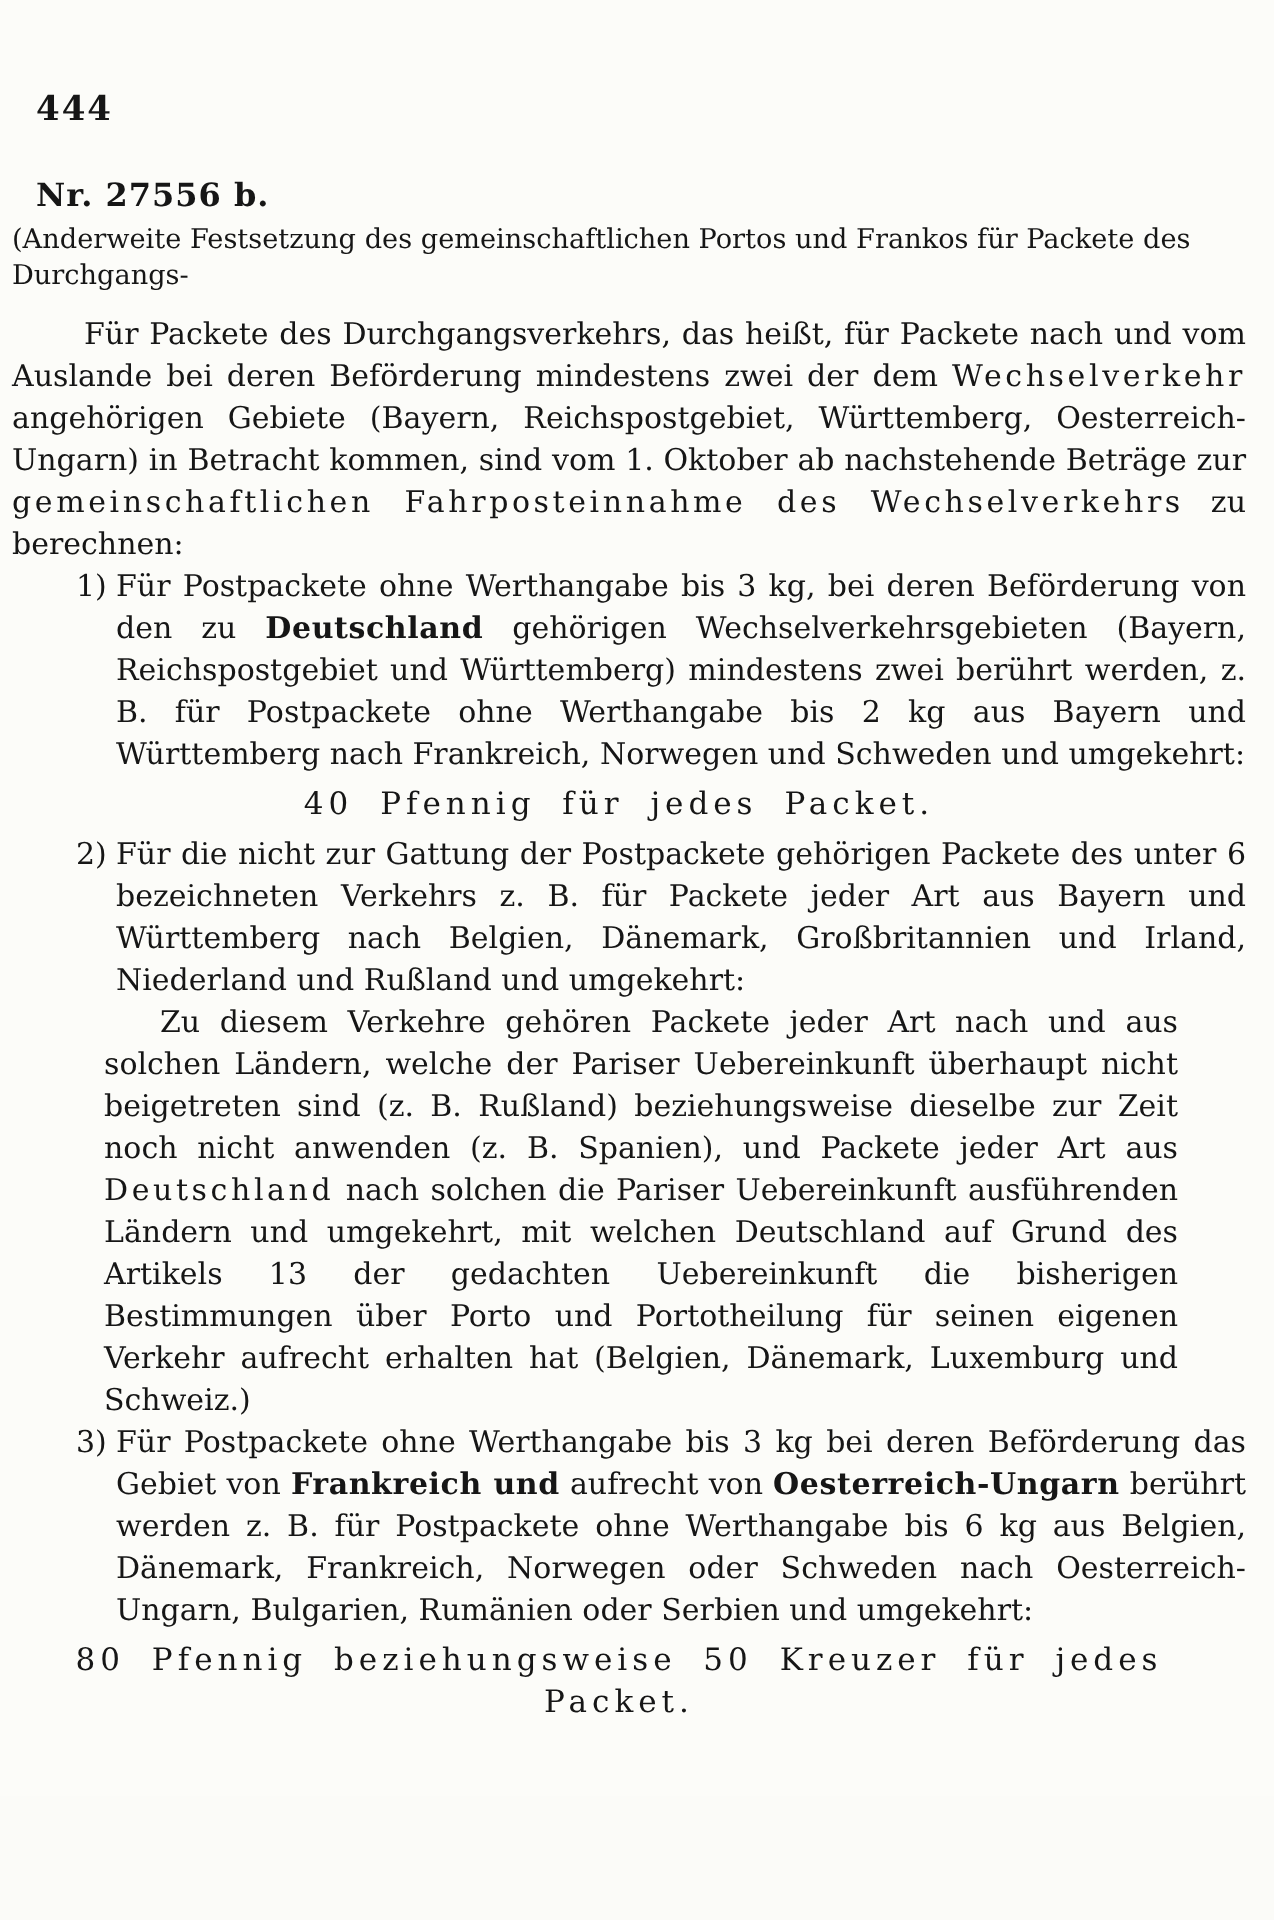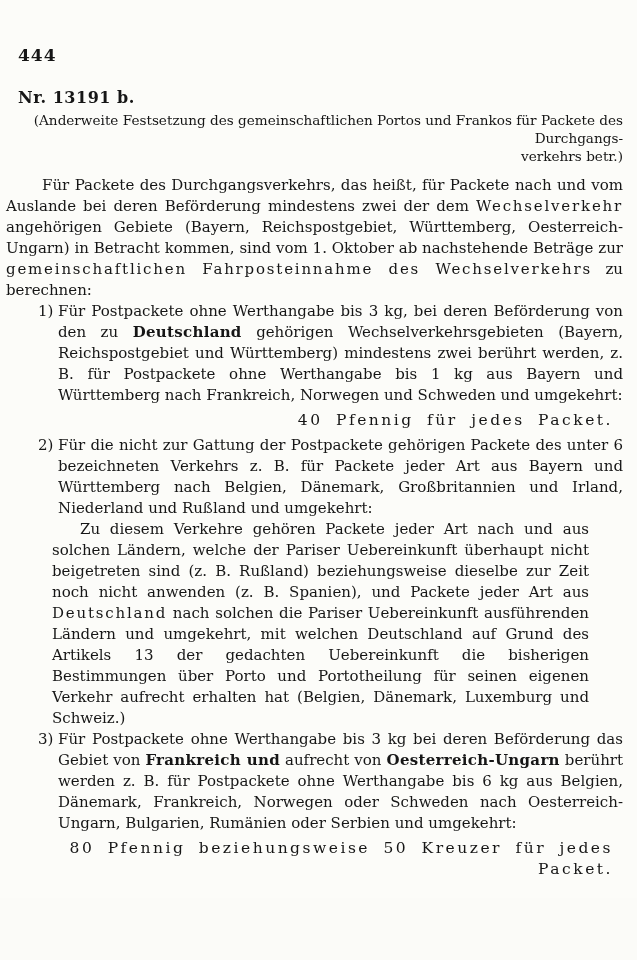--- a/index.html
+++ b/index.html
@@ -32,41 +32,41 @@
     margin-left: 12px;
     margin-top: 24px;
     font-size: 16px;
     font-weight: bold;
     letter-spacing: 0.5px;
     line-height: 19px;
   }
   .heading {
     margin-top: 4px;
     margin-bottom: 10px;
-    text-align: right;
+    text-align: left;
     font-size: 13.6px;
     line-height: 18px;
   }
   p { margin: 0; }
   .intro {
     text-align: justify;
     text-indent: 36px;
   }
   .item {
     position: relative;
     padding-left: 52px;
     text-align: justify;
   }
   .item .marker {
     position: absolute;
     left: 32px;
     top: 0;
   }
   .result {
-    text-align: right;
+    text-align: center;
     font-size: 15.5px;
     letter-spacing: 2.5px;
     word-spacing: 6px;
     margin: 4px 0 4px 0;
     padding-right: 10px;
   }
   .note {
     margin-left: 46px;
     margin-right: 34px;
     text-indent: 28px;
@@ -75,32 +75,31 @@
   .sp { letter-spacing: 1.8px; }
   b { font-weight: bold; letter-spacing: 0.3px; }
 </style>
 </head>
 <body>
 
 <div class="page">
 
   <div class="page-number">444</div>
 
-  <div class="doc-number">Nr. 13191 b.</div>
+  <div class="doc-number">Nr. 27556 b.</div>
 
   <div class="heading">
     <div>(Anderweite Festsetzung des gemeinschaftlichen Portos und Frankos für Packete des Durchgangs-</div>
-    <div>verkehrs betr.)</div>
   </div>
 
   <p class="intro"><span>Für Packete des Durchgangsverkehrs, das heißt, für Packete nach und vom Auslande bei deren Beförderung mindestens zwei der dem </span><span class="sp">Wechselverkehr</span><span> angehörigen Gebiete (Bayern, Reichspostgebiet, Württemberg, Oesterreich-Ungarn) in Betracht kommen, sind vom 1. Oktober ab nachstehende Beträge zur </span><span class="sp">gemeinschaftlichen Fahrposteinnahme des Wechselverkehrs</span><span> zu berechnen:</span></p>
 
   <div class="item">
     <span class="marker">1)</span>
-    <p><span>Für Postpackete ohne Werthangabe bis 3 kg, bei deren Beförderung von den zu </span><b>Deutschland</b><span> gehörigen Wechselverkehrsgebieten (Bayern, Reichspostgebiet und Württemberg) mindestens zwei berührt werden, z. B. für Postpackete ohne Werthangabe bis 1 kg aus Bayern und Württemberg nach Frankreich, Norwegen und Schweden und umgekehrt:</span></p>
+    <p><span>Für Postpackete ohne Werthangabe bis 3 kg, bei deren Beförderung von den zu </span><b>Deutschland</b><span> gehörigen Wechselverkehrsgebieten (Bayern, Reichspostgebiet und Württemberg) mindestens zwei berührt werden, z. B. für Postpackete ohne Werthangabe bis 2 kg aus Bayern und Württemberg nach Frankreich, Norwegen und Schweden und umgekehrt:</span></p>
   </div>
 
   <p class="result">40 Pfennig für jedes Packet.</p>
 
 
   <div class="item">
     <span class="marker">2)</span>
     <p><span>Für die nicht zur Gattung der Postpackete gehörigen Packete des unter 6 bezeichneten Verkehrs z. B. für Packete jeder Art aus Bayern und Württemberg nach Belgien, Dänemark, Großbritannien und Irland, Niederland und Rußland und umgekehrt:</span></p>
   </div>
 

